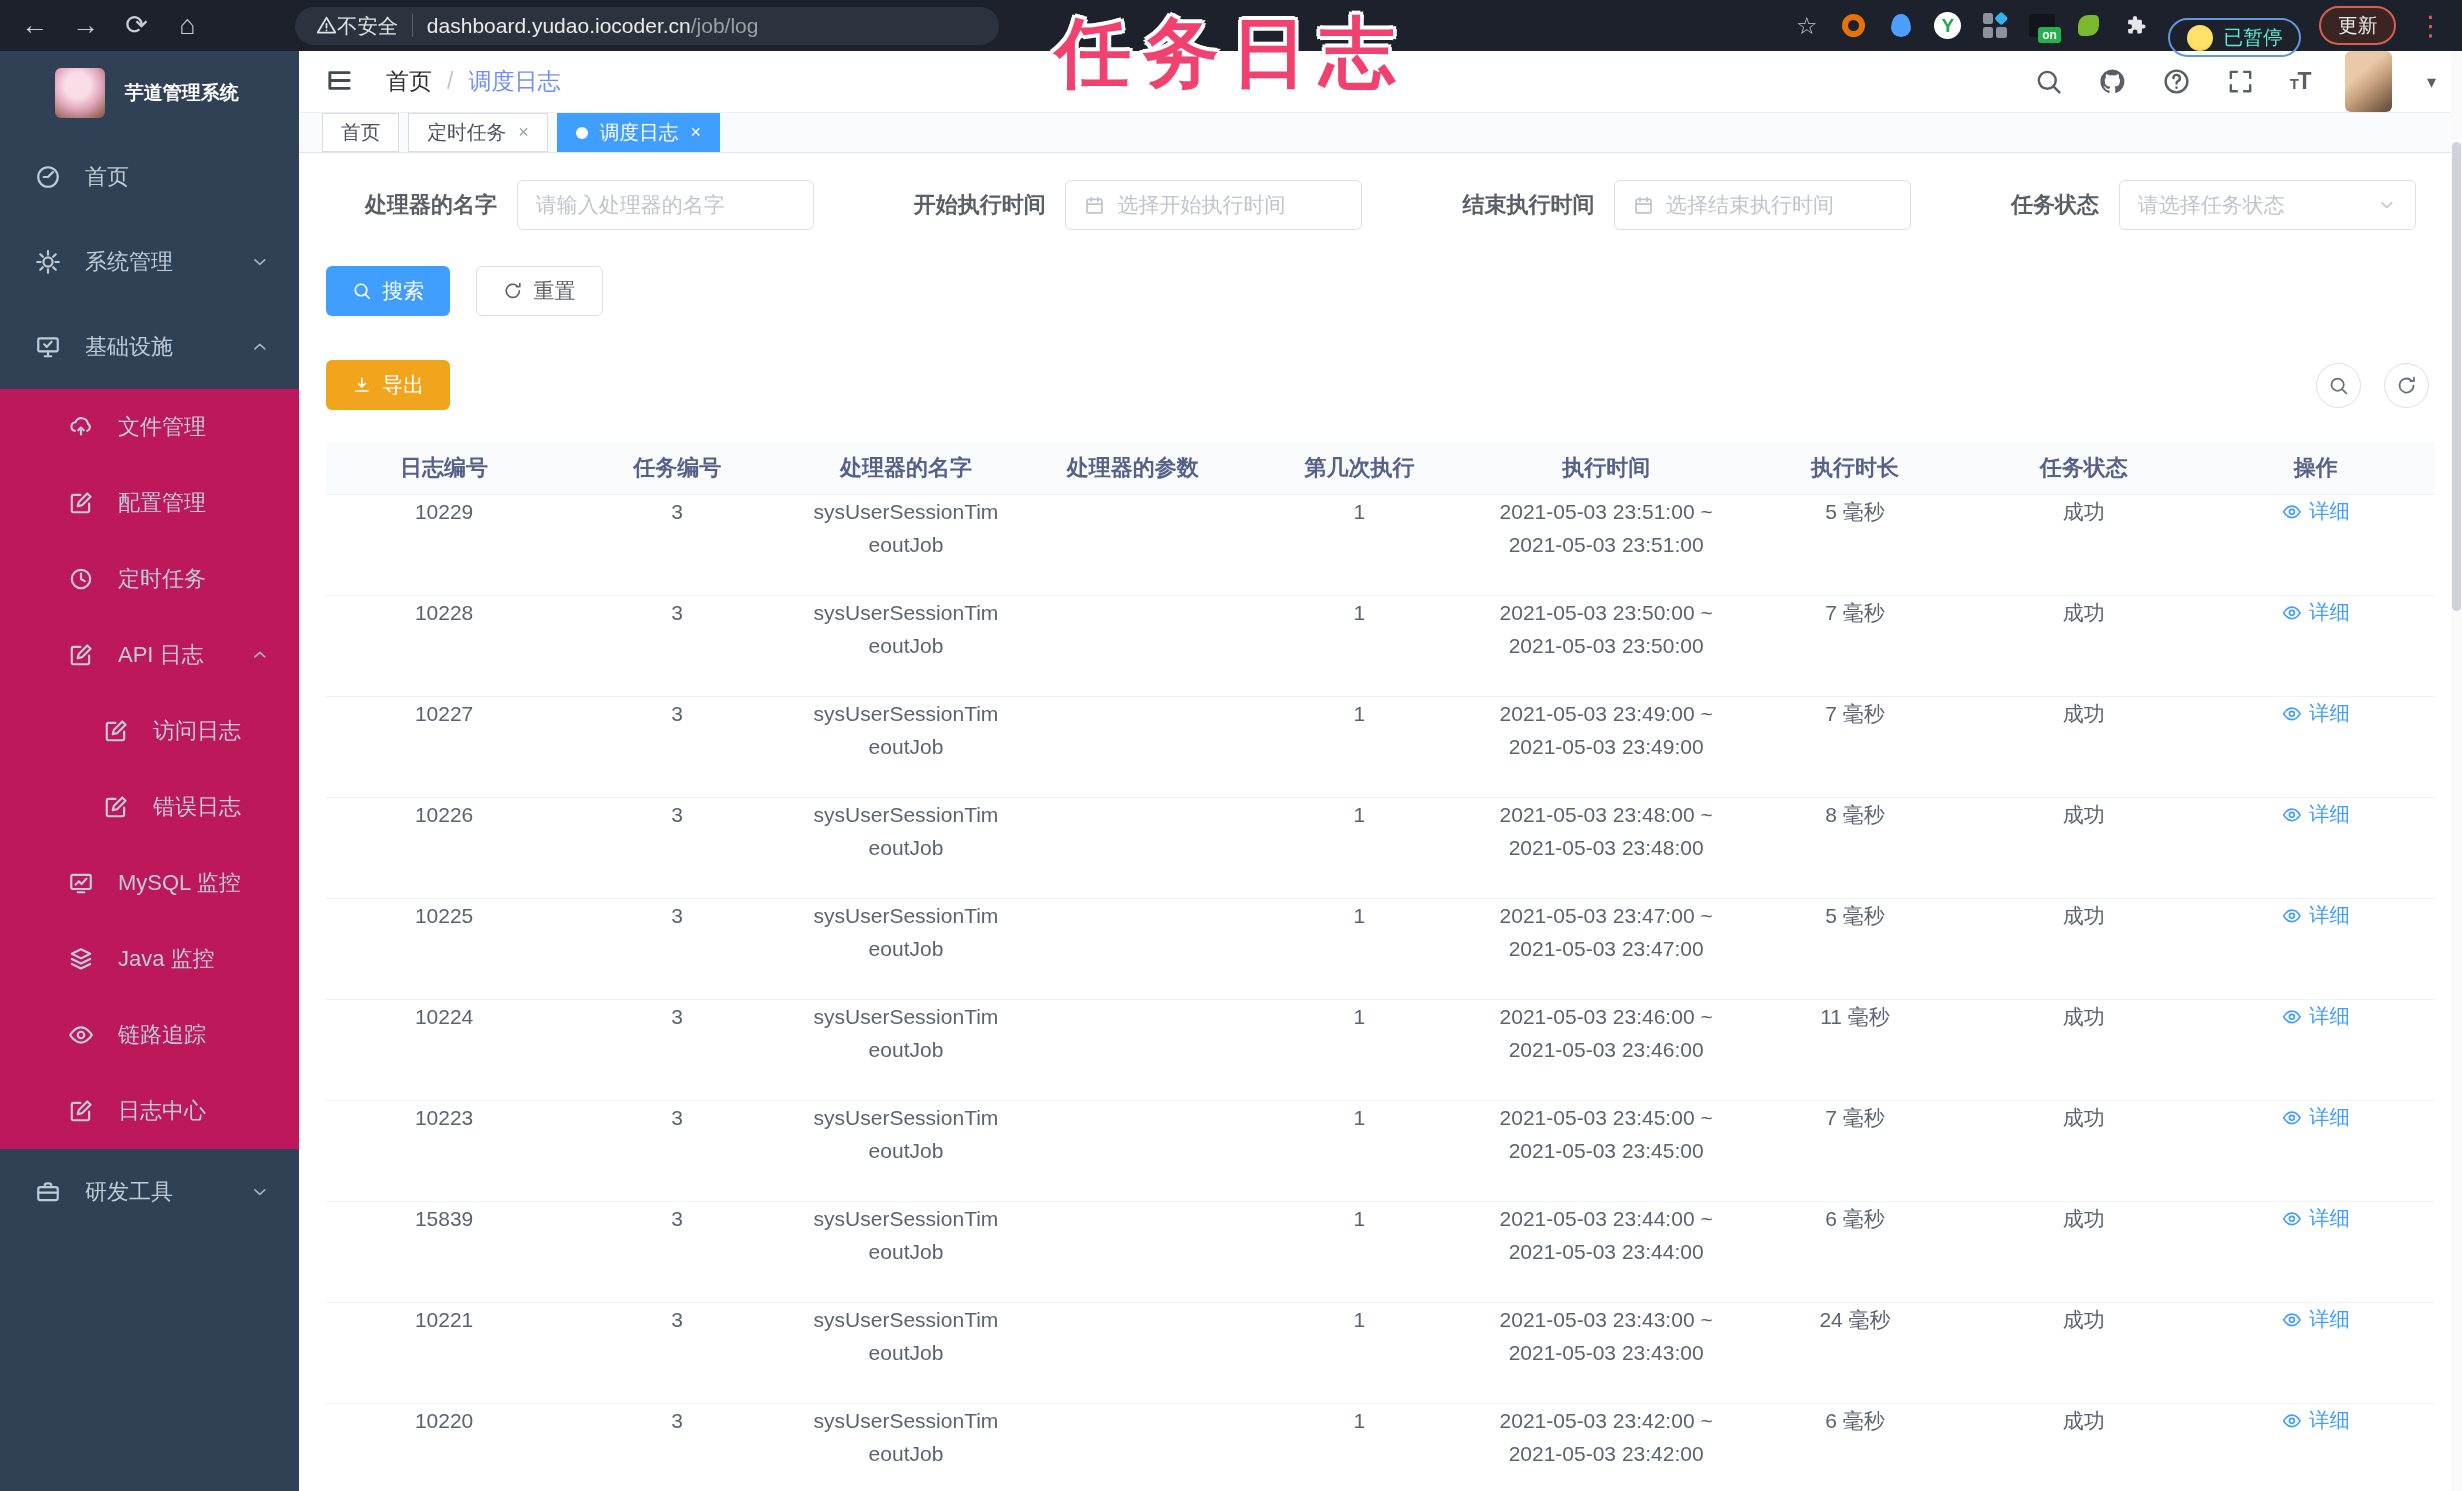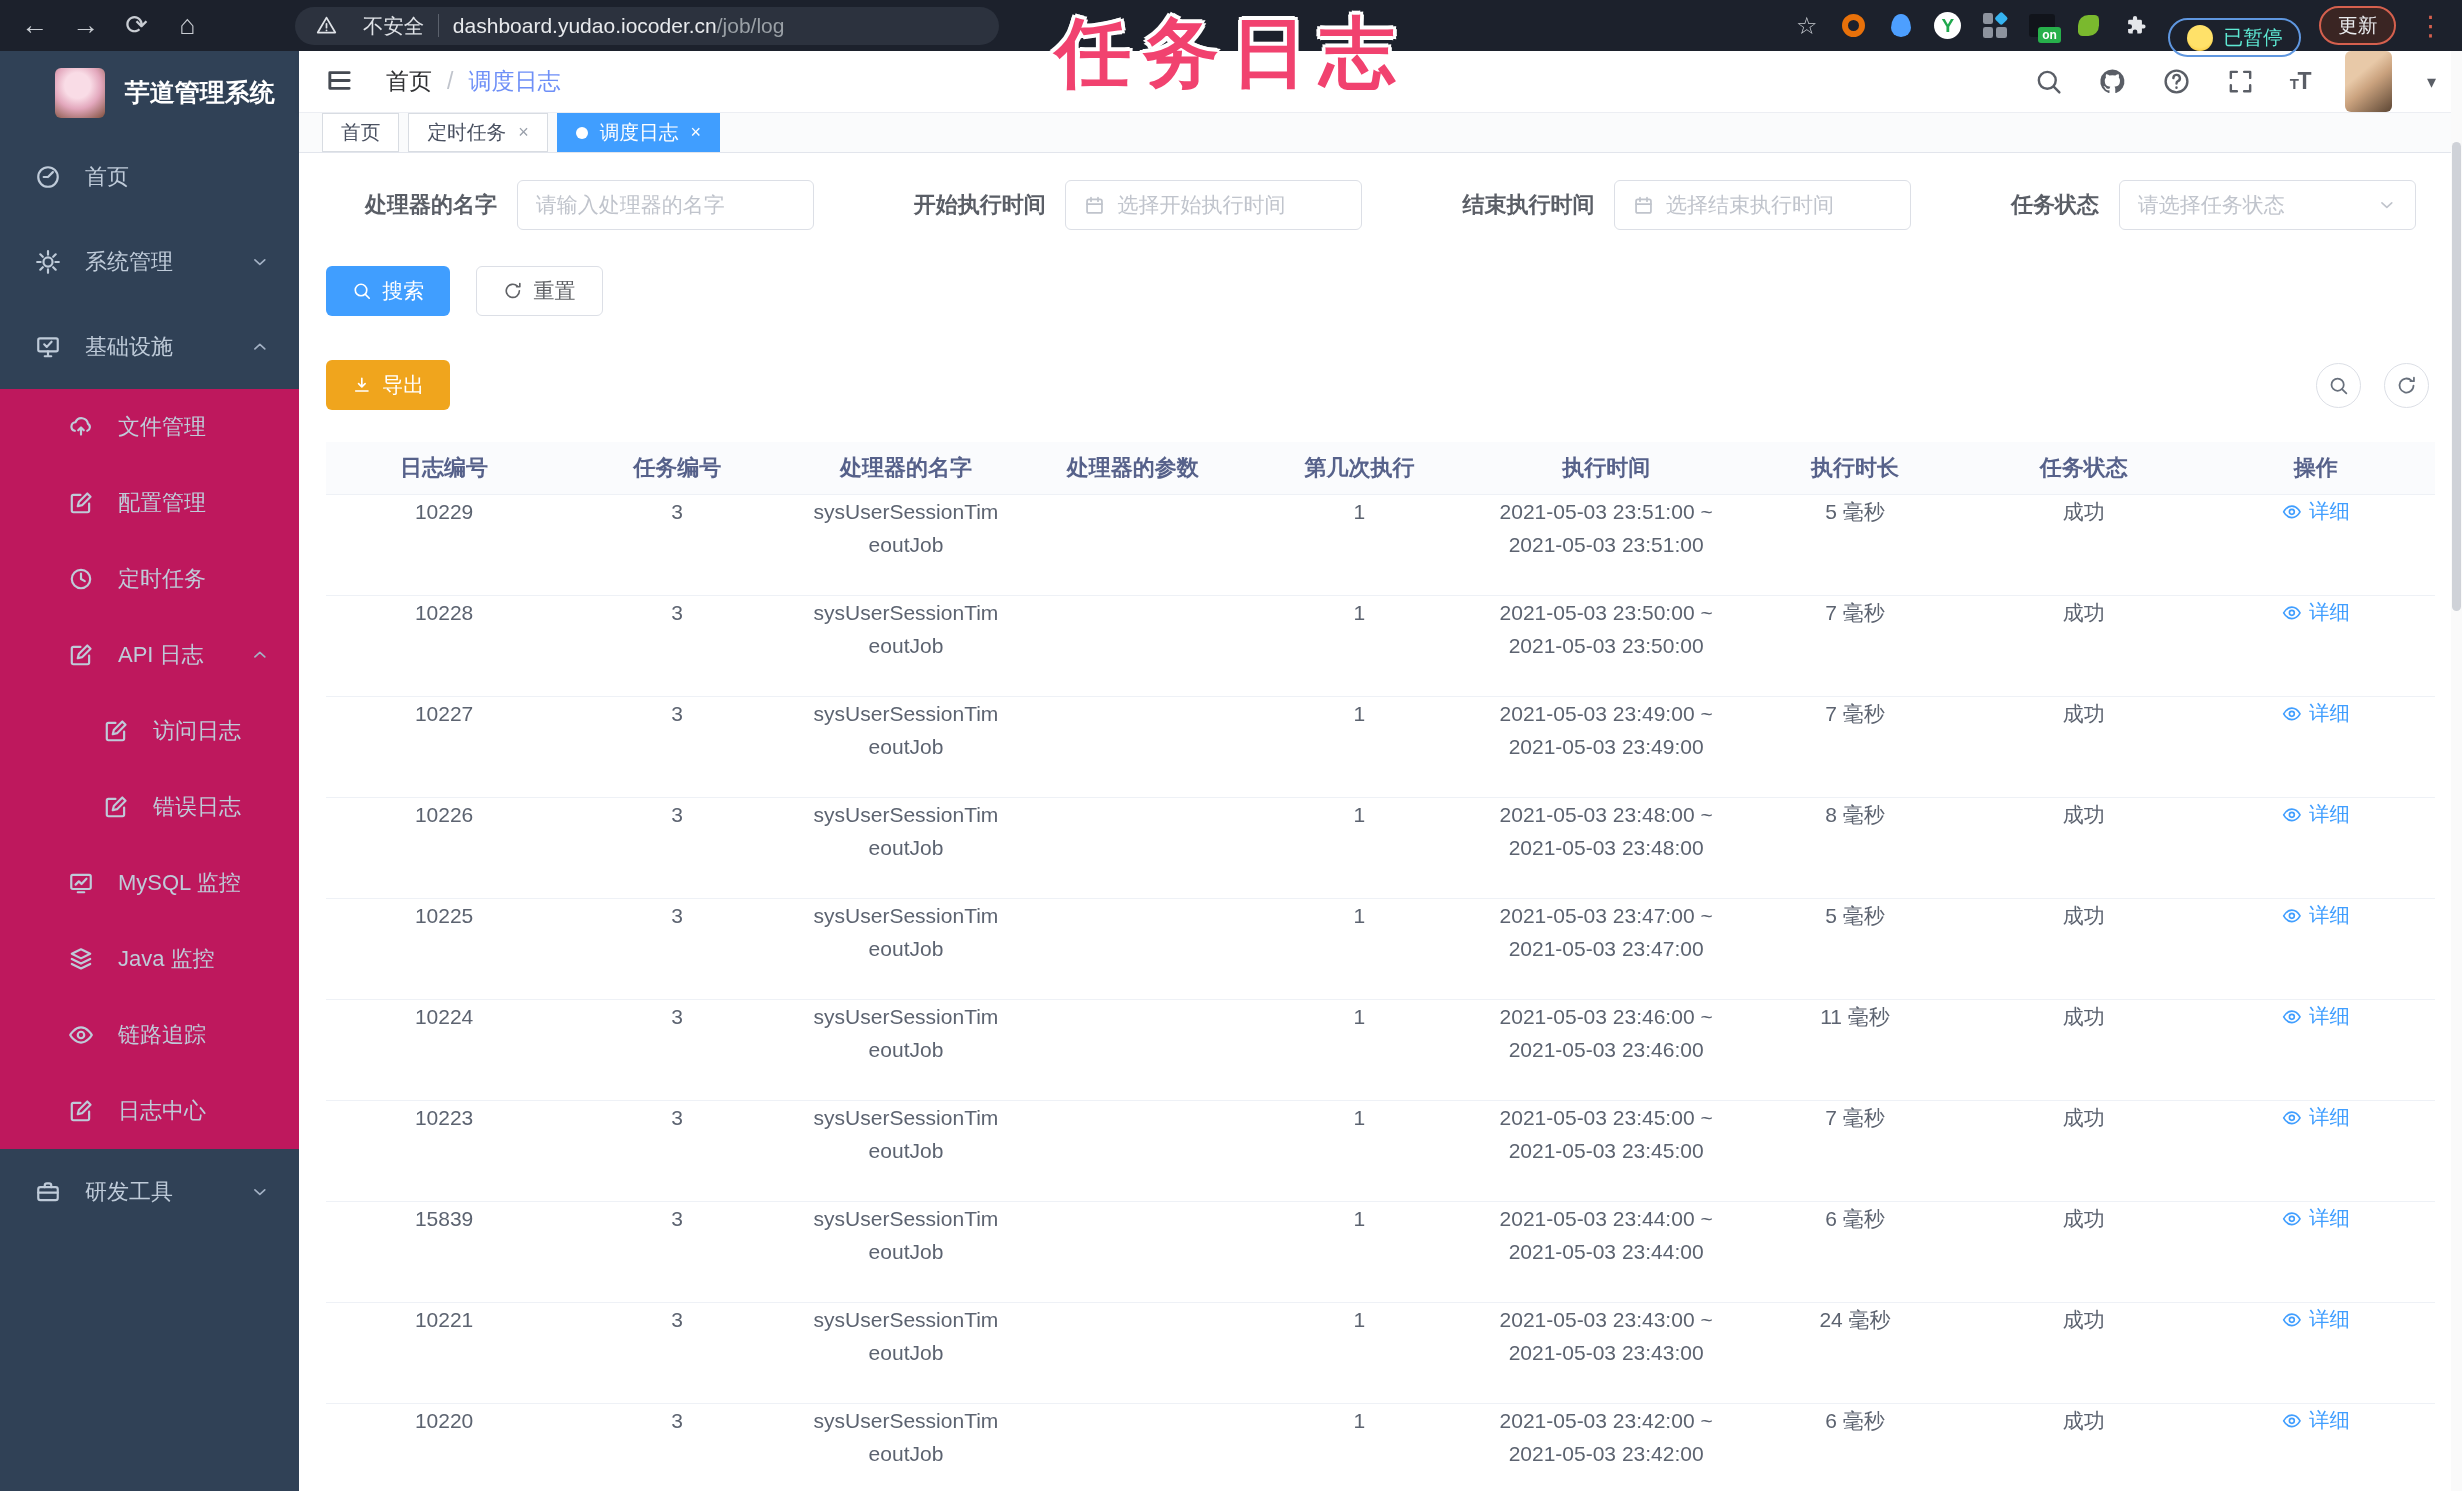--- a/index.html
+++ b/index.html
@@ -15,21 +15,21 @@
   svg.ic.s30 { width:23px; height:23px; }
   svg.ic.s38 { width:29px; height:29px; }
 
   
   .chrome { height:51px; background:#1c212c; display:flex; align-items:center;
             padding:0 18px; color:#c9cdd3; position:relative; z-index:5; }
   .nav-ic { width:33px; font-size:27px; line-height:1; text-align:center; color:#c9cdd3; cursor:default; }
   .nav-ic + .nav-ic { margin-left:18px; }
   .addr { margin-left:91px; width:704px; height:38px; border-radius:19px; background:#2c323e;
           display:flex; align-items:center; padding:0 21px; gap:13.6px; }
-  .addr .sec { display:flex; align-items:center; gap:26px; font-size:20.4px; color:#dfe2e7; }
+  .addr .sec { display:flex; align-items:center; gap:0; font-size:20.4px; color:#dfe2e7; }
   .addr .div { width:1.5px; height:23px; background:#5b616c; }
   .addr .url { font-size:21px; color:#e8eaed; white-space:nowrap; }
   .addr .url .path { color:#9aa0a6; }
   .chrome-right { margin-left:auto; display:flex; align-items:center; gap:18px; }
   .ext { width:29px; height:29px; display:flex; align-items:center; justify-content:center; font-size:24px; }
   .ext .dot-orange { width:23px; height:23px; border-radius:50%; border:6px solid #e8710a; }
   .ext .drop-blue { width:19.7px; height:23px; background:#4d9fff; border-radius:50% 50% 50% 50%/60% 60% 40% 40%; }
   .ext .circ-green { width:27px; height:27px; border-radius:50%; background:#fff; color:#1fa84d;
                      font-weight:bold; font-size:19px; display:flex; align-items:center; justify-content:center; }
   .ext .grid { display:grid; grid-template-columns:10.6px 10.6px; grid-gap:3px; }
@@ -54,21 +54,21 @@
                 -3px -3px 0 #fff,3px -3px 0 #fff,-3px 3px 0 #fff,3px 3px 0 #fff; }
 
   
   .app { display:flex; height:1440px; }
 
   
   .sidebar { width:299px; flex:none; background:#304156; color:#bfcbd9; overflow:hidden; }
   .logo-row { height:83px; display:flex; align-items:center; gap:19.7px; padding-left:55px; }
   .logo-avatar { width:50px; height:50px; border-radius:6px; flex:none;
     background:radial-gradient(circle at 45% 35%, #f9dce6 0 30%, #e3a8bd 55%, #7d4e3a 100%); }
-  .logo-title { font-size:25px; font-weight:bold; color:#fff; white-space:nowrap; }
+  .logo-title { font-size:19px; font-weight:bold; color:#fff; white-space:nowrap; }
   .m-row { height:85px; display:flex; align-items:center; gap:24px; padding-left:35px;
            font-size:22px; position:relative; cursor:pointer; white-space:nowrap; }
   .m-row .chev { position:absolute; right:29px; color:#a3b1c4; }
   .m-sub { background:#be185d; }
   .m-sub .m-row { height:76px; padding-left:68px; }
   .m-sub .m-row.nested { padding-left:103px; }
 
   
   .main { flex:1; display:flex; flex-direction:column; background:#fff; position:relative; min-width:0; }
   .navbar { height:79px; display:flex; align-items:center; padding:0 26px;

